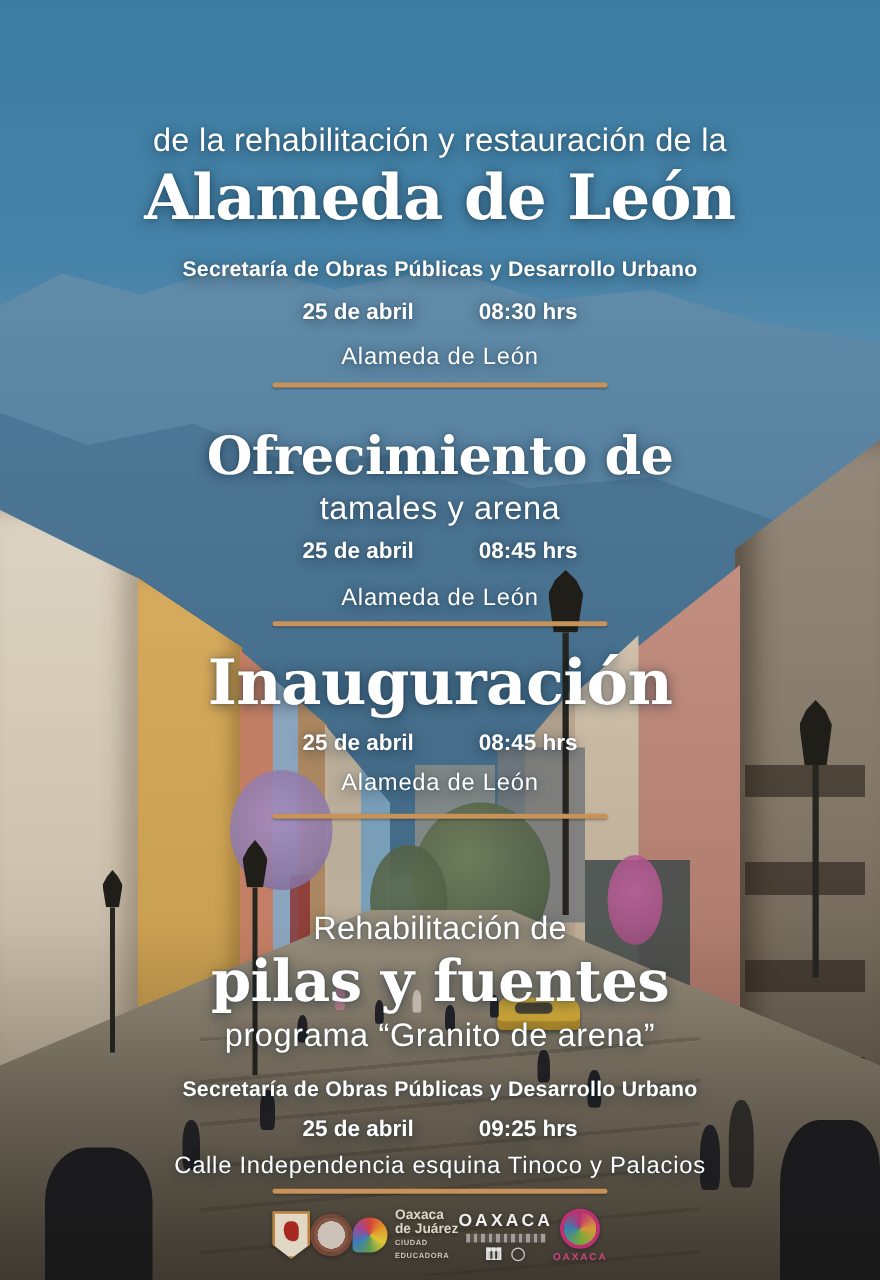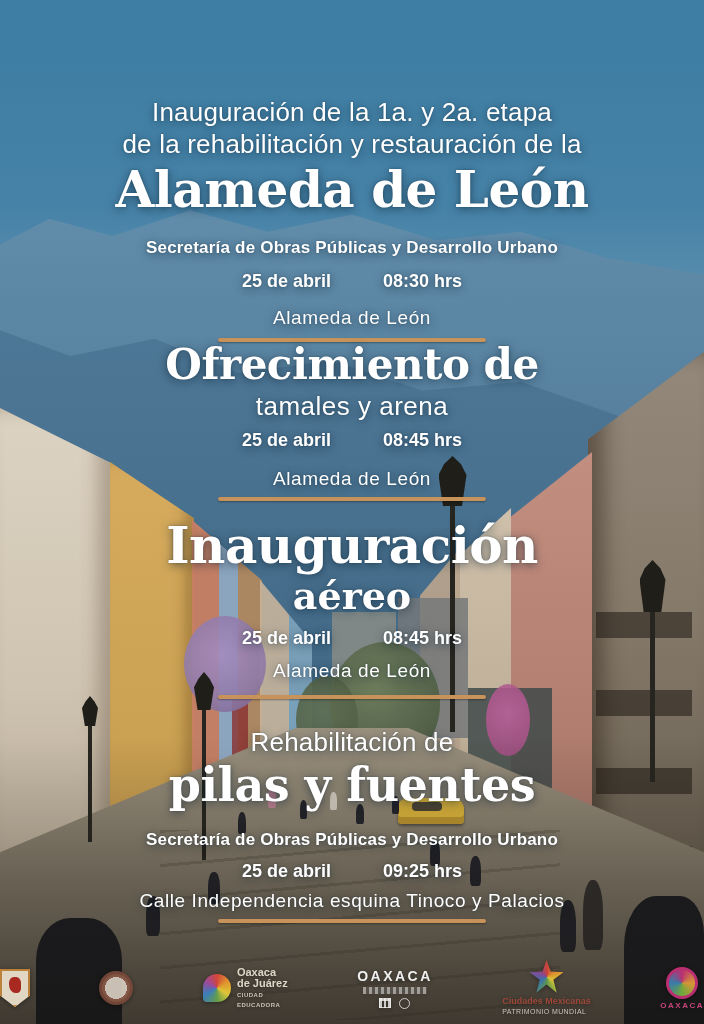--- a/index.html
+++ b/index.html
@@ -127,21 +127,21 @@
   .s3 { top:518px; }
   .s3 .dt-row { margin-top:10px; } .s3 .loc { margin-top:11px; } .s3 .divider { margin-top:13px; }
 
   .s4 { top:726px; }
   .s4 .serif-lg { font-size:46px; line-height:54px; }
   .s4 .org { margin-top:18px; } .s4 .dt-row { margin-top:11px; }
   .s4 .loc { margin-top:8px; } .s4 .divider { margin-top:7px; }
 
   
   .logo-strip { position:absolute; left:0; bottom:8px; width:704px; height:56px;
-    display:flex; justify-content:space-between; align-items:center; 
+    display:flex; justify-content:center; align-items:center; 
     filter:drop-shadow(0 1px 2px rgba(0,0,0,.4)); }
   .logo { display:flex; align-items:center; gap:6px; opacity:.92; }
   .shield { width:30px; height:38px; background:#f0e6d2;
     clip-path:polygon(0 0,100% 0,100% 70%,50% 100%,0 70%);
     border:2px solid #c8883c; position:relative; }
   .shield::after { content:""; position:absolute; left:7px; top:6px; width:12px; height:16px;
     background:#b22a1f; border-radius:40% 40% 30% 55%; }
   .seal { width:34px; height:34px; border-radius:50%; border:3px solid #7a4a3a;
     background:radial-gradient(circle,#d9cfc4 0 55%,#8a5a48 56% 100%); }
   .edu-icon { width:28px; height:28px; border-radius:50% 50% 50% 4px;
@@ -221,21 +221,20 @@
   <div class="abs person" style="left:208px;top:872px;width:12px;height:32px;"></div>
   <div class="abs person" style="left:146px;top:896px;width:14px;height:40px;"></div>
   <div class="abs person" style="left:583px;top:880px;width:20px;height:70px;background:#32302e;"></div>
   <div class="abs person" style="left:560px;top:900px;width:16px;height:52px;"></div>
   <div class="abs blob" style="left:36px;top:918px;width:86px;height:106px;border-radius:40% 40% 0 0;"></div>
   <div class="abs blob" style="left:624px;top:896px;width:80px;height:128px;border-radius:40% 30% 0 0;"></div>
 
   <div class="abs vignette"></div>
 
   <div class="sec s1">
-    <div class="kicker">Inauguración de la 1a. y 2a. etapa</div>
     <div class="kicker">de la rehabilitación y restauración de la</div>
     <div class="serif-xl">Alameda de León</div>
     <div class="org">Secretaría de Obras Públicas y Desarrollo Urbano</div>
     <div class="dt-row">
       <span>25 de abril</span>
       <span>08:30 hrs</span>
     </div>
     <div class="loc">Alameda de León</div>
     <div class="divider"></div>
   </div>
@@ -246,32 +245,32 @@
     <div class="dt-row">
       <span>25 de abril</span>
       <span>08:45 hrs</span>
     </div>
     <div class="loc">Alameda de León</div>
     <div class="divider"></div>
   </div>
 
   <div class="sec s3">
     <div class="serif-xl">Inauguración</div>
-    <div class="serif-md">aéreo</div>
     <div class="dt-row">
       <span>25 de abril</span>
       <span>08:45 hrs</span>
     </div>
     <div class="loc">Alameda de León</div>
     <div class="divider"></div>
   </div>
 
   <div class="sec s4">
     <div class="kicker">Rehabilitación de</div>
     <div class="serif-lg">pilas y fuentes</div>
+    <div class="sub">programa “Granito de arena”</div>
     <div class="org">Secretaría de Obras Públicas y Desarrollo Urbano</div>
     <div class="dt-row">
       <span>25 de abril</span>
       <span>09:25 hrs</span>
     </div>
     <div class="loc">Calle Independencia esquina Tinoco y Palacios</div>
     <div class="divider"></div>
   </div>
 
   <div class="logo-strip">
@@ -293,29 +292,20 @@
     <div class="logo gov">
       <div>
         <div class="gov-title">OAXACA</div>
         <div class="gov-bar"></div>
         <div class="gov-icons">
           <div class="mini-temple"></div>
           <div class="mini-round"></div>
         </div>
       </div>
     </div>
-    <div class="logo">
-      <div>
-        <div class="star-icon" style="margin:0 auto 2px;"></div>
-        <div class="cm-text">
-          <div class="cm-main">Ciudades Mexicanas</div>
-          <div class="cm-small">PATRIMONIO MUNDIAL</div>
-        </div>
-      </div>
-    </div>
     <div class="logo emblem">
       <div>
         <div class="emblem-ring"></div>
         <div class="emblem-label">OAXACA</div>
       </div>
     </div>
   </div>
 
 </div>
 

